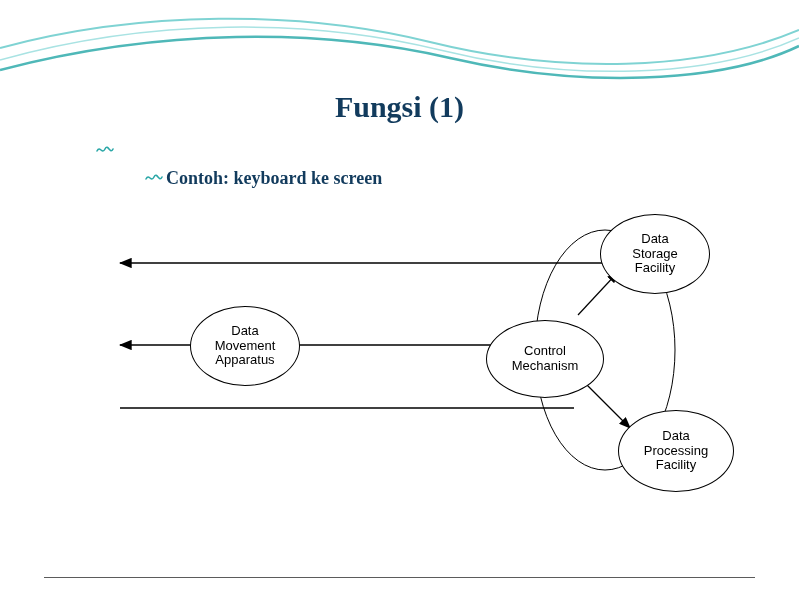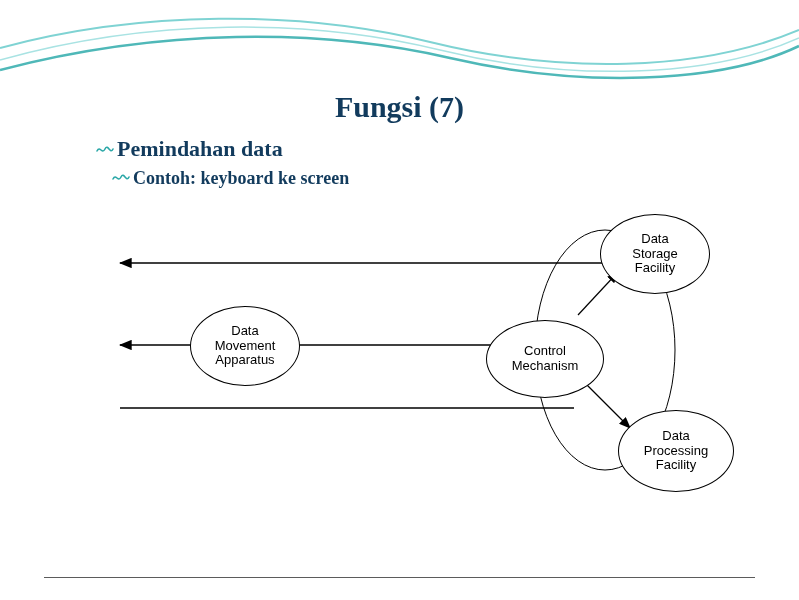--- a/index.html
+++ b/index.html
@@ -2,44 +2,44 @@
 <html><head>
 <meta charset="utf-8">
 <style>
   html,body{margin:0;padding:0;width:799px;height:600px;background:#fff;font-family:"Times New Roman",Georgia,serif;color:#000;overflow:hidden}
   .slide{position:relative;width:799px;height:600px;box-sizing:border-box}
   
   .wave{position:absolute;top:0;left:0;width:799px;height:110px;pointer-events:none}
   .title{position:absolute;top:90px;left:0;width:799px;text-align:center;font-size:30px;font-weight:bold;color:#123b5d}
   .bullet1{position:absolute;top:136px;left:96px;font-size:22px;font-weight:bold;color:#123b5d}
   .bullet1 .wing{color:#2aa7a7;font-family:Arial,sans-serif;font-weight:normal;margin-right:3px}
-  .bullet2{position:absolute;top:168px;left:112px;font-size:18px;font-weight:bold;color:#123b5d}
+  .bullet2{position:absolute;top:168px;left:145px;font-size:18px;font-weight:bold;color:#123b5d}
   .bullet2 .wing{color:#2aa7a7;font-family:Arial,sans-serif;font-weight:normal;margin-right:3px;font-size:16px}
   
   .diagram{position:absolute;top:200px;left:0;width:641px;height:360px}
   .node{position:absolute;border:1px solid #000;border-radius:50%;background:#fff;display:flex;align-items:center;justify-content:center;text-align:center;font-family:Arial,Helvetica,sans-serif;font-size:13px;line-height:1.15;padding:4px;box-sizing:border-box}
   .footer-line{position:absolute;left:44px;right:44px;bottom:22px;border-top:1px solid #5b5b5b}
 </style>
 </head>
 <body>
 
 <div class="slide">
 
   <svg class="wave" viewBox="0 0 799 110" preserveAspectRatio="none">
     <path d="M0 48 C 140 10, 300 10, 430 42 C 560 74, 700 72, 799 30" fill="none" stroke="#7fd3d3" stroke-width="2"></path>
     <path d="M0 70 C 160 28, 320 28, 450 58 C 580 88, 720 84, 799 46" fill="none" stroke="#4fb8b8" stroke-width="2.5"></path>
     <path d="M0 60 C 150 18, 310 18, 440 50 C 570 82, 710 78, 799 38" fill="none" stroke="#a9e3e3" stroke-width="1.5"></path>
   </svg>
 
-  <div class="title">Fungsi (7)</div>
+  <div class="title">Fungsi (1)</div>
 
   <div class="bullet1">
     <span class="wing"><svg width="18" height="12" viewBox="0 0 18 12">
           <path d="M1 7 C 4 1, 6 11, 9 5 C 12 -1, 14 11, 17 5" fill="none" stroke="currentColor" stroke-width="1.6" stroke-linecap="round"></path>
-        </svg></span><span>Pemindahan data</span>
+        </svg></span>
   </div>
   <div class="bullet2">
     <span class="wing"><svg width="18" height="12" viewBox="0 0 18 12">
           <path d="M1 7 C 4 1, 6 11, 9 5 C 12 -1, 14 11, 17 5" fill="none" stroke="currentColor" stroke-width="1.6" stroke-linecap="round"></path>
         </svg></span><span>Contoh: keyboard ke screen</span>
   </div>
 
   <div class="diagram">
 
     <svg width="799" height="360" style="position:absolute;top:0;left:0">

